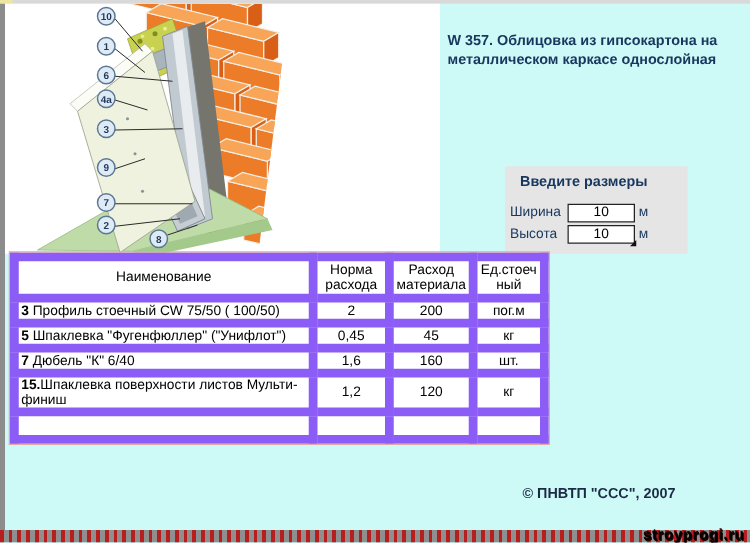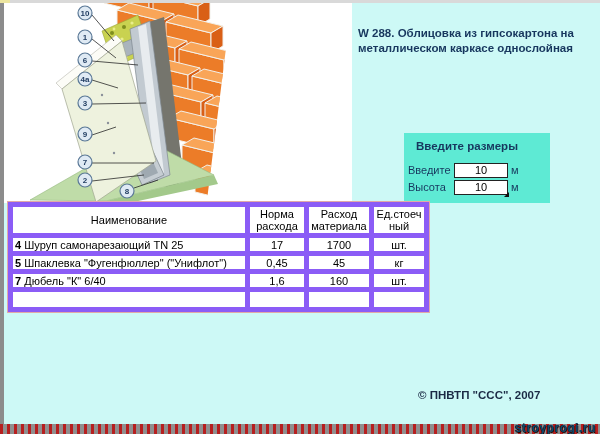--- a/index.html
+++ b/index.html
@@ -15,61 +15,61 @@
   .diagram-panel{position:absolute;left:4px;top:3px;width:348px;height:200px;background:#FFFFFF;overflow:hidden;}
   .diagram-panel svg{display:block;}
 
   .page-title{
     position:absolute;left:358px;top:26px;width:228px;
     font-size:11.5px;font-weight:bold;color:#17375E;line-height:15px;
   }
 
   .dims-panel{
     position:absolute;left:404px;top:133px;width:146px;height:70px;
-    background:#5eead4;
+    background:#e5e5e5;
   }
   .dims-heading{margin:7px 0 10px 12px;font-size:11.5px;font-weight:bold;color:#17375E;}
   .dim-row{display:flex;align-items:center;height:16px;margin:1px 0 0 4px;}
   .dim-label{width:46px;font-size:11px;color:#17375E;}
   .input-wrap{position:relative;display:inline-block;line-height:0;}
   .dim-input{
     width:52px;height:13px;border:1px solid #222;background:#fff;
     font-family:"Liberation Sans",sans-serif;font-size:11px;text-align:center;padding:0;
   }
   .fill-handle{position:absolute;right:-1px;bottom:-2px;width:0;height:0;
     border-left:5px solid transparent;border-bottom:5px solid #111;}
   .dim-unit{margin-left:3px;font-size:11px;color:#17375E;}
 
   table.materials{
     position:absolute;left:8px;top:202px;
     border-collapse:collapse;background:#fff;
     border:2px solid #B94A48;outline:1px solid #E2A9A7;
   }
   table.materials th,table.materials td{
-    border:5px solid #8b5cf6;font-size:11px;line-height:12px;color:#000;
+    border:7px solid #8b5cf6;font-size:11px;line-height:12px;color:#000;
     padding:0 2px;background:#fff;overflow-wrap:anywhere;
   }
   table.materials th{font-weight:normal;text-align:center;padding:1px 2px;}
   .col-name{width:228px;text-align:left;}
   .col-norm{width:50px;text-align:center;}
   .col-qty{width:56px;text-align:center;margin-top:11px;}
   .col-unit{width:46px;text-align:center;}
   td.c-name{text-align:left;height:13px;}
   td.c-num{text-align:center;height:13px;}
   tr.empty-row td{height:15px;}
 
   .copyright{position:absolute;left:418px;top:389px;font-size:11.5px;font-weight:bold;color:#1B2A45;}
 
   .bottom-strip{
     position:absolute;left:0;top:424px;width:600px;height:10px;background:#8F8F8F;
     background-image:repeating-linear-gradient(90deg,rgba(185,25,25,.95) 0 3px,rgba(0,0,0,0) 3px 7px);
   }
   .watermark{
     position:absolute;right:4px;top:421px;z-index:5;
-    font-size:12px;font-weight:bold;color:#0c4a6e;letter-spacing:.5px;
+    font-size:12px;font-weight:bold;color:#000000;letter-spacing:.5px;
     text-shadow:.5px .5px 0 #2A0500,-.5px -.5px 0 #2A0500;
   }
 </style>
 </head>
 <body>
 
 <div class="top-strip"></div>
 <div class="corner-yellow"></div>
 <div class="left-strip"></div>
 
@@ -230,26 +230,26 @@
         <text x="81" y="180">2</text>
       </g>
       <g>
         <circle cx="123" cy="188" r="7" fill="#DFEAF4" stroke="#5A7896" stroke-width="1.2"></circle>
         <text x="123" y="191">8</text>
       </g>
     </g>
   </svg>
 </div>
 
-<div class="page-title">W 288. Облицовка из гипсокартона на металлическом каркасе однослойная</div>
+<div class="page-title">W 357. Облицовка из гипсокартона на металлическом каркасе однослойная</div>
 
 <div class="dims-panel">
   <div class="dims-heading">Введите размеры</div>
   <div class="dim-row">
-    <span class="dim-label">Введите</span>
+    <span class="dim-label">Ширина</span>
     <span class="input-wrap">
       <input class="dim-input" type="text" value="10" style="">
     </span>
     <span class="dim-unit">м</span>
   </div>
   <div class="dim-row">
     <span class="dim-label">Высота</span>
     <span class="input-wrap">
       <input class="dim-input" type="text" value="10" style="">
       <span class="fill-handle"></span>
@@ -262,37 +262,43 @@
   <thead>
     <tr>
       <th class="col-name">Наименование</th>
       <th class="col-norm">Норма расхода</th>
       <th class="col-qty">Расход материала</th>
       <th class="col-unit">Ед.стоечный</th>
     </tr>
   </thead>
   <tbody>
       <tr>
-        <td class="c-name"><b>4</b> Шуруп самонарезающий TN 25</td>
-        <td class="c-num">17</td>
-        <td class="c-num">1700</td>
-        <td class="c-num">шт.</td>
+        <td class="c-name"><b>3</b> Профиль стоечный CW 75/50 ( 100/50)</td>
+        <td class="c-num">2</td>
+        <td class="c-num">200</td>
+        <td class="c-num">пог.м</td>
       </tr>
       <tr>
         <td class="c-name"><b>5</b> Шпаклевка "Фугенфюллер" ("Унифлот")</td>
         <td class="c-num">0,45</td>
         <td class="c-num">45</td>
         <td class="c-num">кг</td>
       </tr>
       <tr>
         <td class="c-name"><b>7</b> Дюбель "К" 6/40</td>
         <td class="c-num">1,6</td>
         <td class="c-num">160</td>
         <td class="c-num">шт.</td>
       </tr>
+      <tr>
+        <td class="c-name"><b>15.</b>Шпаклевка поверхности листов Мульти-финиш</td>
+        <td class="c-num">1,2</td>
+        <td class="c-num">120</td>
+        <td class="c-num">кг</td>
+      </tr>
     </tbody>
   <tfoot>
     <tr class="empty-row">
       <td class="c-name"></td>
       <td class="c-num"></td>
       <td class="c-num"></td>
       <td class="c-num"></td>
     </tr>
   </tfoot>
 </table>

